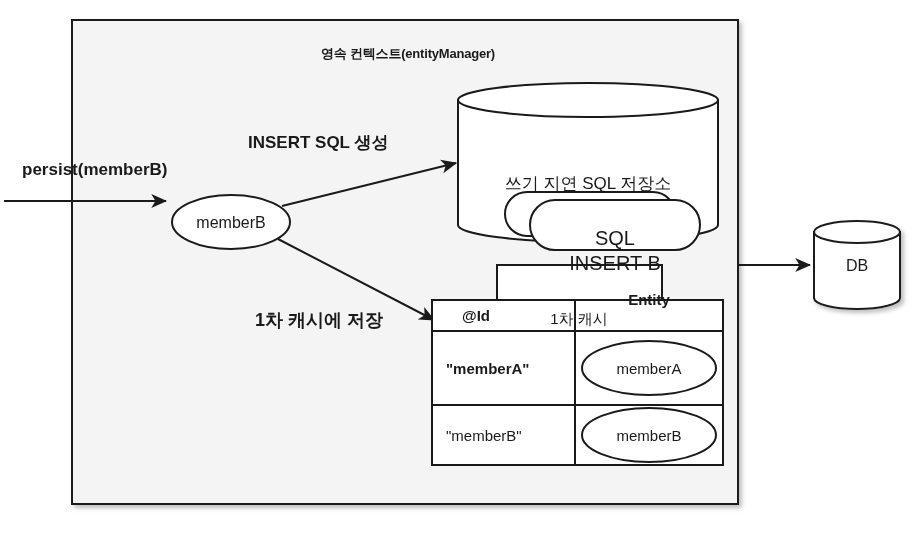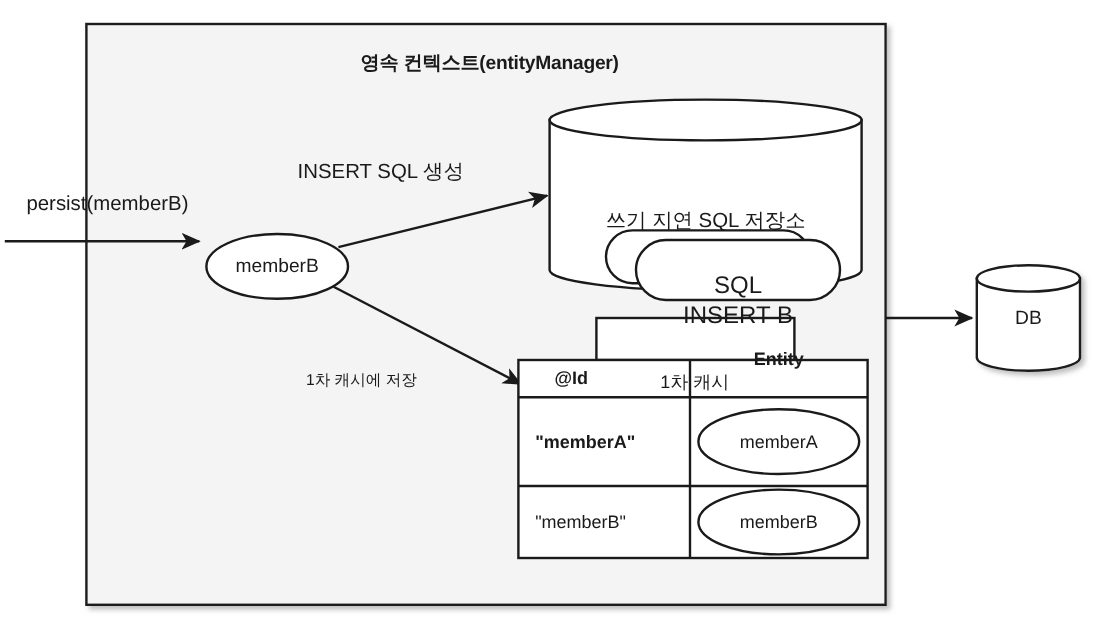--- a/index.html
+++ b/index.html
@@ -34,31 +34,31 @@
     white-space: nowrap;
     line-height: 1.15;
     color: #1a1a1a;
     user-select: none;
   }
   .lbl-center {
     text-align: center;
     transform: translate(-50%, -50%);
   }
   .t-title {
-    font-size: 16px;
+    font-size: 13px;
     font-weight: bold;
     letter-spacing: -0.2px;
   }
   .t-annot {
     font-size: 17px;
-    font-weight: normal;
+    font-weight: bold;
   }
   .t-annot-kr {
-    font-size: 13px;
-    font-weight: normal;
+    font-size: 18px;
+    font-weight: bold;
   }
   .t-store {
     font-size: 17px;
     margin-top: 24px;
   }
   .t-sql {
     font-size: 20px;
     line-height: 1.25;
     margin-top: 26px;
   }

